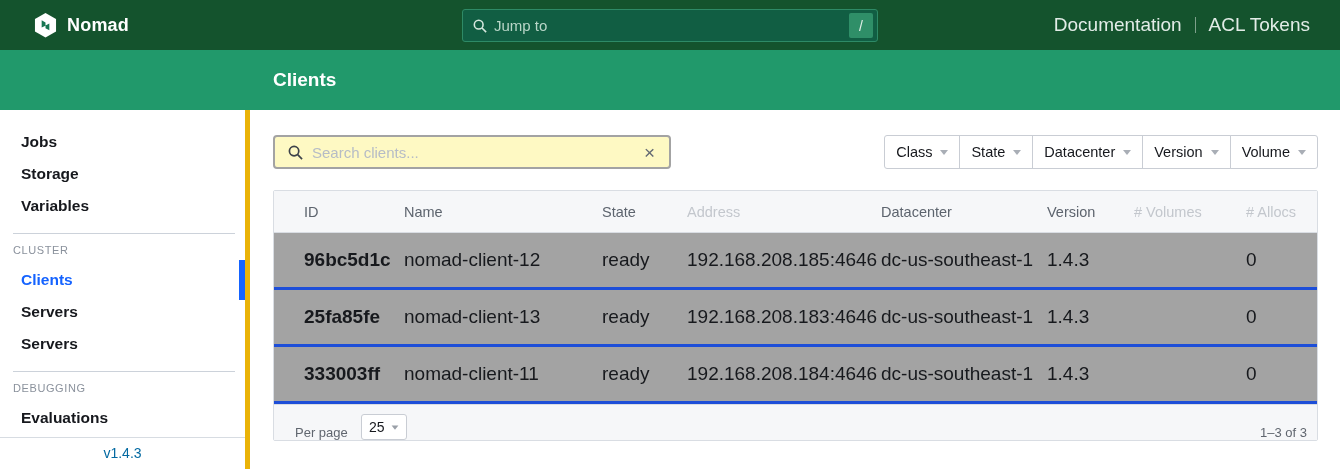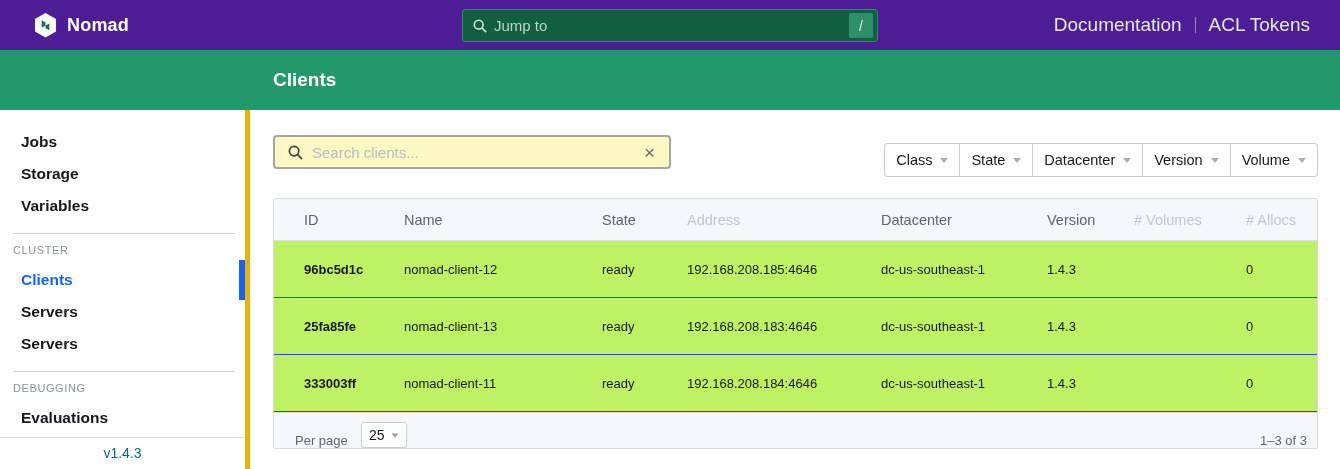--- a/index.html
+++ b/index.html
@@ -1,21 +1,21 @@
 <!DOCTYPE html>
 <html><head>
 <meta charset="utf-8">
 <style>
   * { margin:0; padding:0; box-sizing:border-box; }
   html,body { width:1340px; height:469px; overflow:hidden; background:#fff;
     font-family:"Liberation Sans","DejaVu Sans",sans-serif; }
   .page { width:1340px; height:469px; display:flex; flex-direction:column; }
 
   
-  .topnav { height:50px; background:#4c1d95; display:flex; align-items:center;
+  .topnav { height:50px; background:#14532d; display:flex; align-items:center;
     padding:0 30px 0 34px; position:relative; flex:0 0 auto; }
   .brand { display:flex; align-items:center; gap:10px; }
   .brand-name { color:#fff; font-size:18px; font-weight:700; letter-spacing:.2px; }
   .jumpwrap { position:absolute; left:50%; top:9px; transform:translateX(-50%);
     width:416px; height:33px; background:#115e43; border:1px solid #2e8a66;
     border-radius:3px; display:flex; align-items:center; padding:0 4px 0 10px; }
   .jumpwrap svg { flex:0 0 auto; }
   .jump-input { flex:1; background:transparent; border:none; outline:none;
     color:#d7e8df; font-size:15px; margin-left:7px; font-family:inherit; }
   .jump-input::placeholder { color:#b9d6c8; opacity:1; }
@@ -55,34 +55,34 @@
   .searchbox { width:398px; height:34px; border:2px solid #a3a3a3; border-radius:4px;
     display:flex; align-items:center; padding:0 13px; background:#fef9c3; }
   .search-input { flex:1; border:none; outline:none; font-size:15px; color:#16181d;
     margin-left:9px; font-family:inherit; background:transparent; }
   .search-input::placeholder { color:#b6bcc6; opacity:1; }
   .clear-x { color:#646a73; font-size:19px; line-height:1; cursor:pointer; padding:0 1px; }
 
   .filters { display:flex; }
   .filter-btn { height:34px; background:#fff; border:1px solid #c9cdd4; margin-left:-1px;
     display:flex; align-items:center; gap:8px; padding:0 11px; font-size:14.5px;
-    color:#16181d; cursor:pointer;margin-top:8px; }
+    color:#16181d; cursor:pointer; }
   .filter-btn:first-child { border-radius:3px 0 0 3px; margin-left:0; }
   .filter-btn:last-child { border-radius:0 3px 3px 0; }
   .caret { width:0; height:0; border-left:4.5px solid transparent;
     border-right:4.5px solid transparent; border-top:5.5px solid #a9aeb6; }
 
   
   .tbl { border:1px solid #d9dde3; border-radius:2px; }
   .trow { display:flex; align-items:center; }
   .thead { height:42px; background:#f6f7f9; border-bottom:1px solid #d9dde3;
     font-size:14.5px; }
   .th-sort { color:#5d646e; cursor:pointer; }
   .th-plain { color:#c3c7cd; }
-  .tr { height:57px; background:#bef264; border-bottom:1px solid #1d4ed8; font-size:13px;
+  .tr { height:57px; background:#a3a3a3; border-bottom:3px solid #1d4ed8; font-size:19px;
     color:#17191d; cursor:pointer; }
   .tr:last-of-type { border-bottom:none; }
   .cell { overflow:hidden; white-space:nowrap; }
   .c-id    { flex:0 0 130px; padding-left:30px; }
   .c-name  { flex:0 0 198px; }
   .c-state { flex:0 0 85px; }
   .c-addr  { flex:0 0 194px; }
   .c-dc    { flex:0 0 166px; }
   .c-ver   { flex:0 0 87px; }
   .c-vol   { flex:0 0 112px; }

